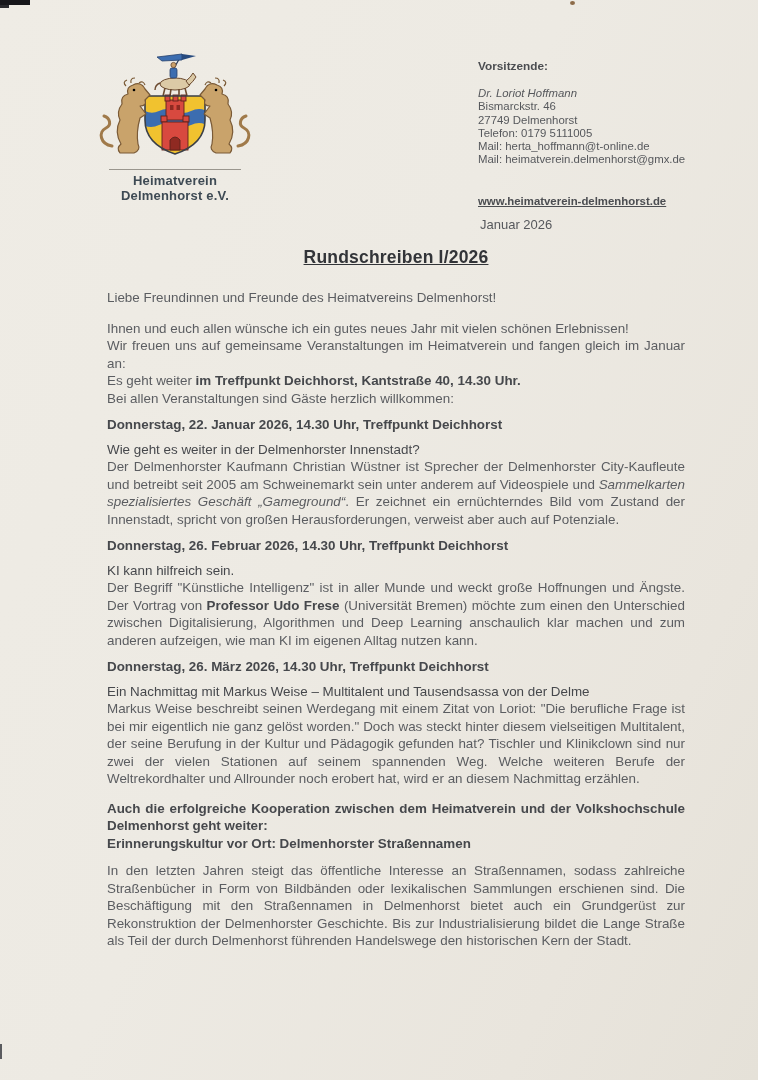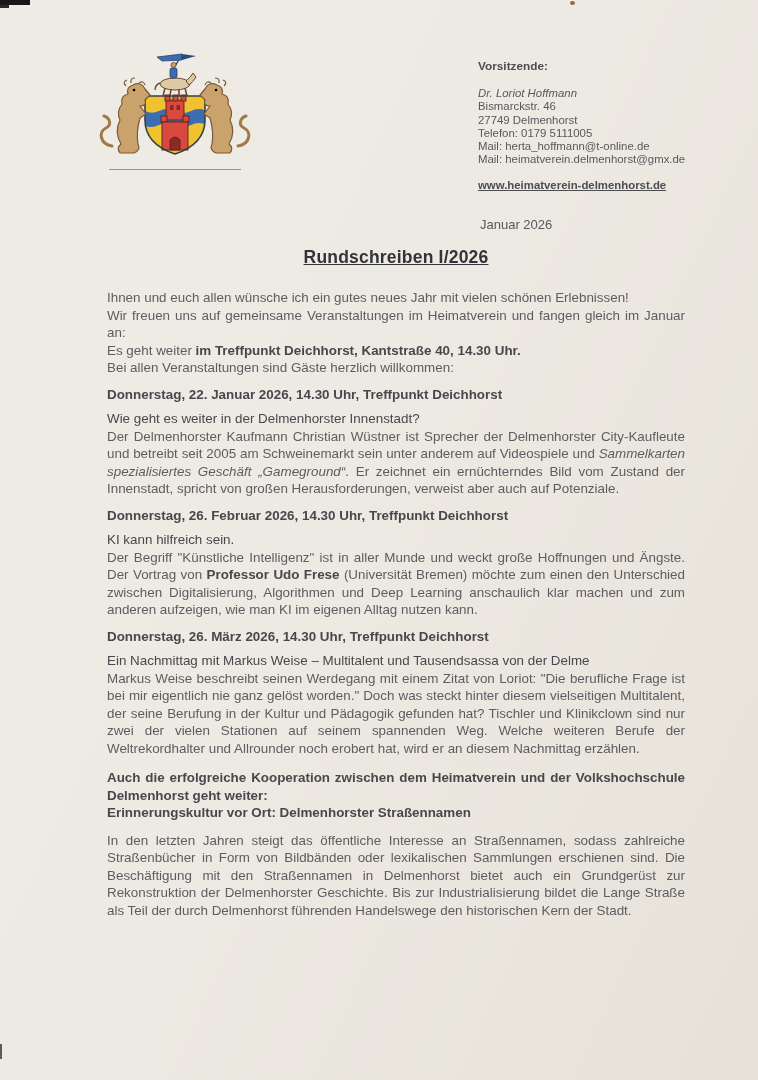--- a/index.html
+++ b/index.html
@@ -17,21 +17,21 @@
   .artifact-leftedge { position:absolute; left:0; top:1044px; width:2px; height:15px; background:#5a5b5f; }
 
   
   .logo-block { position:absolute; left:90px; top:52px; width:170px; text-align:center; }
   .logo-divider { width:132px; height:1px; background:#9a968e; margin:3px auto 3px auto; }
   .org-name { font-weight:bold; font-size:13px; line-height:15px; color:#3e4a54; letter-spacing:.2px; }
 
   .contact-block { position:absolute; left:478px; top:60px; width:225px; font-size:11.4px; line-height:13.2px; color:#56585c; }
   .contact-heading { font-weight:bold; color:#4b4d51; margin-bottom:14px; font-size:11.8px; }
   .contact-name { font-style:italic; }
-  .contact-website { font-weight:bold; text-decoration:underline; color:#4b4d51; margin-top:13px; }
+  .contact-website { font-weight:bold; text-decoration:underline; color:#4b4d51; margin-top:29px; }
 
   .date-line { position:absolute; left:480px; top:217px; font-size:13px; color:#56585c; }
 
   
   .main { position:absolute; left:107px; top:246px; width:578px; font-size:13.4px; line-height:17.5px; color:#5b5d61; hyphens:auto; }
   .doc-title { text-align:center; font-size:17.5px; line-height:22px; font-weight:bold; color:#323438;
                text-decoration:underline; margin:0 0 21px 0; letter-spacing:.2px; }
   .salutation { margin:0 0 13px 0; }
   .just { text-align:justify; }
   .intro p { margin:0; }
@@ -105,38 +105,43 @@
       </g>
 
       <g>
           <use href="#lionL"></use>
         </g>
       <g transform="translate(170,0) scale(-1,1)">
           <use href="#lionL"></use>
         </g>
     </svg>
     <div class="logo-divider"></div>
+    <div class="org-name">
+      <div>Heimatverein</div>
+      <div>Delmenhorst e.V.</div>
+    </div>
   </div>
 
   <div class="contact-block">
     <div class="contact-heading">Vorsitzende:</div>
     <div class="contact-name">Dr. Loriot Hoffmann</div>
     <div>Bismarckstr. 46</div>
     <div>27749 Delmenhorst</div>
     <div>Telefon: 0179 5111005</div>
     <div>Mail: herta_hoffmann@t-online.de</div>
     <div>Mail: heimatverein.delmenhorst@gmx.de</div>
     <div class="contact-website">www.heimatverein-delmenhorst.de</div>
   </div>
 
   <div class="date-line">Januar 2026</div>
 
   <div class="main">
     <h1 class="doc-title">Rundschreiben I/2026</h1>
 
+    <p class="salutation">Liebe Freundinnen und Freunde des Heimatvereins Delmenhorst!</p>
 
     <div class="intro">
       <p>Ihnen und euch allen wünsche ich ein gutes neues Jahr mit vielen schönen Erlebnissen!</p>
       <p class="just">Wir freuen uns auf gemeinsame Veranstaltungen im Heimatverein und fangen gleich im Januar an:</p>
       <p><span>Es geht weiter </span><span style="font-weight: bold; color: rgb(70, 72, 76);">im Treffpunkt Deichhorst, Kantstraße 40, 14.30 Uhr.</span></p>
       <p>Bei allen Veranstaltungen sind Gäste herzlich willkommen:</p>
     </div>
 
     <div class="event">
       <p class="event-date">Donnerstag, 22. Januar 2026, 14.30 Uhr, Treffpunkt Deichhorst</p>

